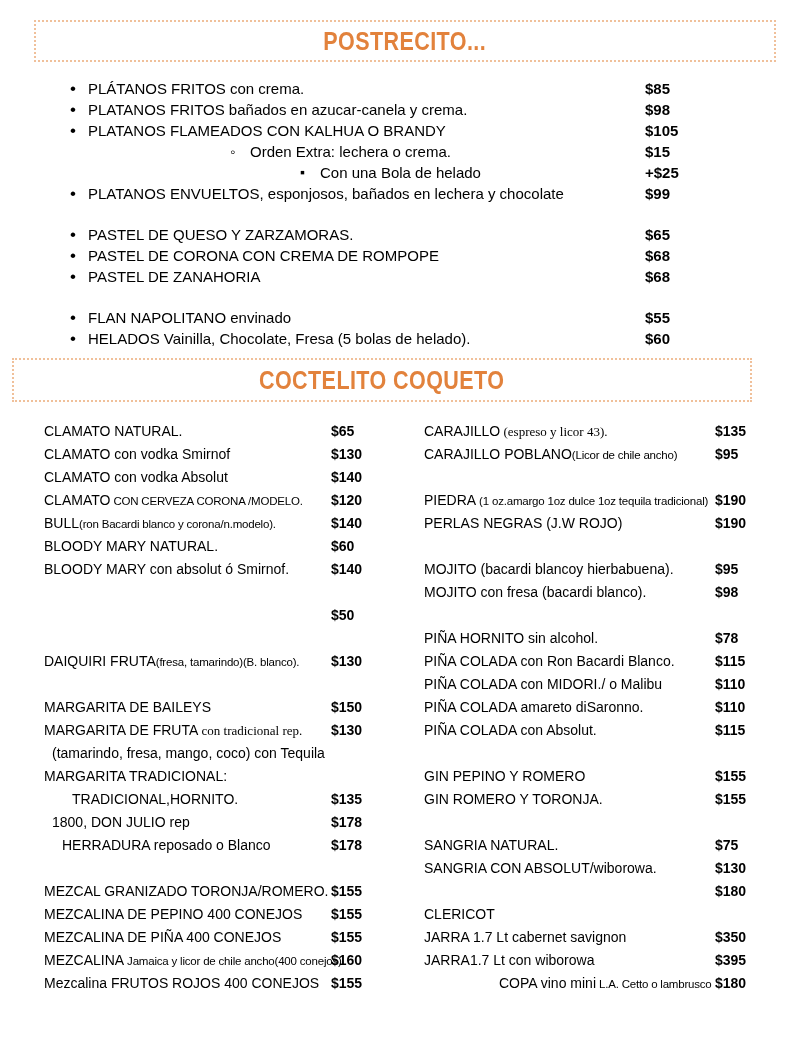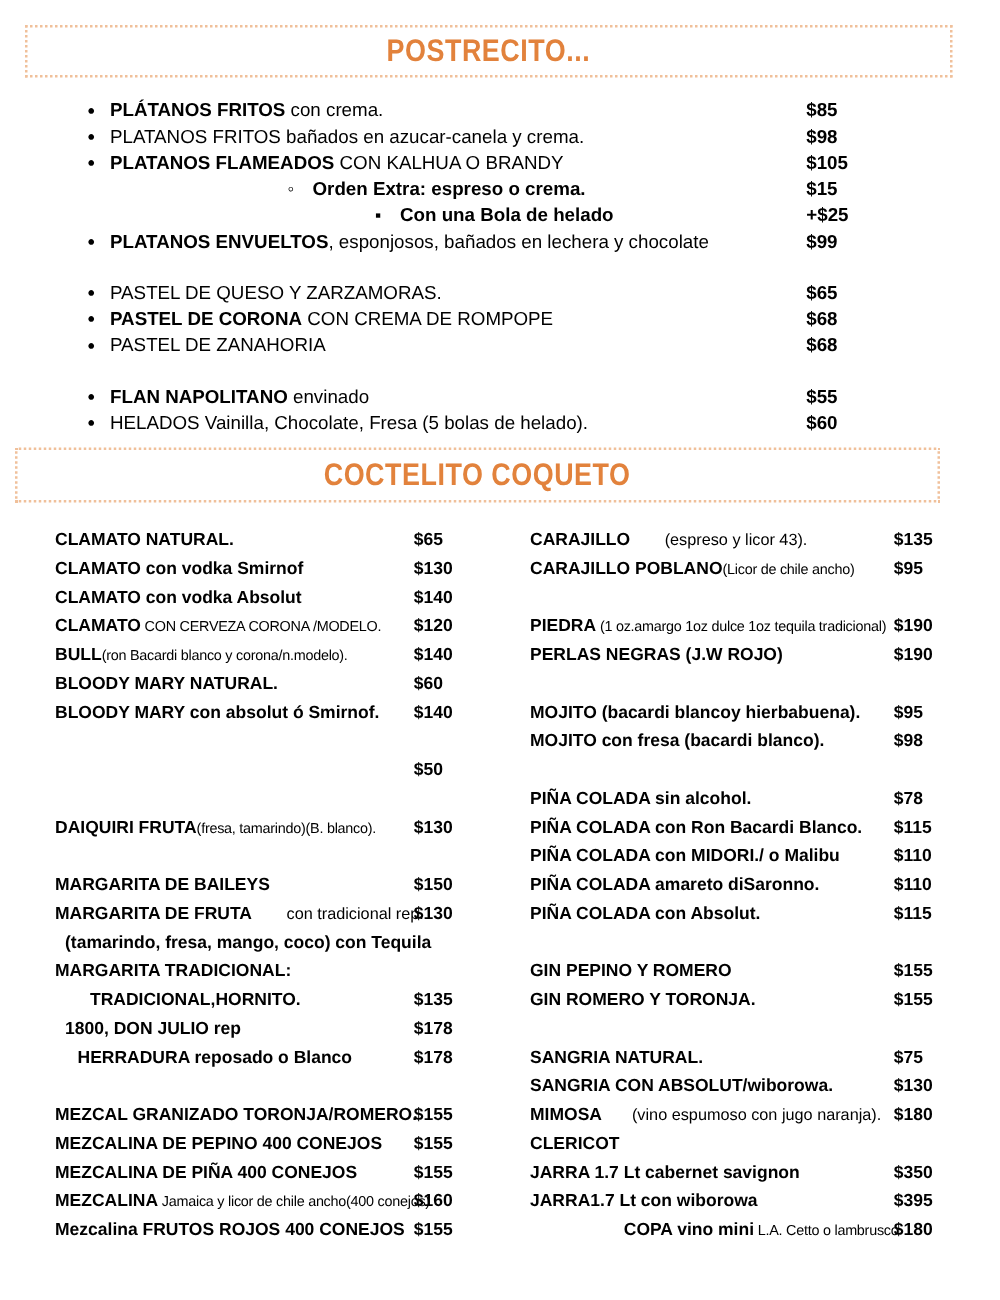--- a/index.html
+++ b/index.html
@@ -19,21 +19,21 @@
   
   .section-banner {
     position: absolute;
     box-sizing: border-box;
     border: 2px dotted #f0c09a;
     background: #ffffff;
     display: flex;
     align-items: center;
   }
   .banner-dessert {
-    left: 20px;
+    left: 34px;
     top: 20px;
     width: 742px;
     height: 42px;
     justify-content: center;
   }
   .banner-cocktail {
     left: 12px;
     top: 358px;
     width: 740px;
     height: 44px;
@@ -91,21 +91,21 @@
     position: absolute;
     left: 0;
     font-size: 15px;
   }
   .bullet-square::before {
     content: "\25AA";
     position: absolute;
     left: 0;
     font-size: 14px;
   }
-  .b { font-weight: bold; }
+  .b { font-weight: normal; }
   .n { font-weight: normal; }
 
   
   .cocktails {
     position: absolute;
     top: 420px;
     left: 0;
     width: 800px;
   }
   .col {
@@ -137,24 +137,23 @@
   .col-right .c-price { left: 291px; }
 
   
   .sm {
     font-family: Liberation Sans, sans-serif;
     font-weight: normal;
     font-size: 11.5px;
     letter-spacing: -0.2px;
   }
   .smc {
-    font-family: Liberation Sans, sans-serif;
+    font-family: Liberation Serif, serif;
     font-weight: normal;
     font-size: 13px;
-    margin-left: 24px;
   }
   .ind1 { padding-left: 8px; }
   .ind2 { padding-left: 18px; }
   .ind3 { padding-left: 28px; }
   .ind4 { padding-left: 75px; }
 </style>
 </head>
 <body>
 
 <div class="section-banner banner-dessert">
@@ -168,21 +167,21 @@
     </div>
     <div class="d-row lvl1">
       <span class="d-label bullet-disc"><span class="n">PLATANOS FRITOS bañados en azucar-canela  y crema.</span></span>
       <span class="d-price">$98</span>
     </div>
     <div class="d-row lvl1">
       <span class="d-label bullet-disc"><span class="b">PLATANOS FLAMEADOS</span><span class="n"> CON KALHUA O BRANDY</span></span>
       <span class="d-price">$105</span>
     </div>
     <div class="d-row lvl2">
-      <span class="d-label bullet-circle"><span class="b">Orden Extra: espreso o crema.</span></span>
+      <span class="d-label bullet-circle"><span class="b">Orden Extra: lechera o crema.</span></span>
       <span class="d-price">$15</span>
     </div>
     <div class="d-row lvl3">
       <span class="d-label bullet-square"><span class="b">Con una Bola de helado</span></span>
       <span class="d-price">+$25</span>
     </div>
     <div class="d-row lvl1">
       <span class="d-label bullet-disc"><span class="b">PLATANOS ENVUELTOS</span><span class="n">, esponjosos, bañados en lechera y chocolate</span></span>
       <span class="d-price">$99</span>
     </div>
@@ -324,21 +323,21 @@
       <div class="c-row">
         <span class="c-name ind0"><span class="b">MOJITO (bacardi blancoy hierbabuena).</span></span>
         <span class="c-price">$95</span>
       </div>
       <div class="c-row">
         <span class="c-name ind0"><span class="b">MOJITO con fresa (bacardi blanco).</span></span>
         <span class="c-price">$98</span>
       </div>
       <div class="c-row gap"></div>
       <div class="c-row">
-        <span class="c-name ind0"><span class="b">PIÑA COLADA  sin alcohol.</span></span>
+        <span class="c-name ind0"><span class="b">PIÑA HORNITO  sin alcohol.</span></span>
         <span class="c-price">$78</span>
       </div>
       <div class="c-row">
         <span class="c-name ind0"><span class="b">PIÑA COLADA  con Ron Bacardi Blanco.</span></span>
         <span class="c-price">$115</span>
       </div>
       <div class="c-row">
         <span class="c-name ind0"><span class="b">PIÑA COLADA  con MIDORI./ o Malibu</span></span>
         <span class="c-price">$110</span>
       </div>
@@ -362,21 +361,20 @@
       <div class="c-row gap"></div>
       <div class="c-row">
         <span class="c-name ind0"><span class="b">SANGRIA NATURAL.</span></span>
         <span class="c-price">$75</span>
       </div>
       <div class="c-row">
         <span class="c-name ind0"><span class="b">SANGRIA CON ABSOLUT/wiborowa.</span></span>
         <span class="c-price">$130</span>
       </div>
       <div class="c-row">
-        <span class="c-name ind0"><span class="b">MIMOSA</span><span class="smc">(vino espumoso con jugo naranja).</span></span>
         <span class="c-price">$180</span>
       </div>
       <div class="c-row">
         <span class="c-name ind0"><span class="b">CLERICOT</span></span>
       </div>
       <div class="c-row">
         <span class="c-name ind0"><span class="b">JARRA 1.7 Lt cabernet savignon</span></span>
         <span class="c-price">$350</span>
       </div>
       <div class="c-row">

